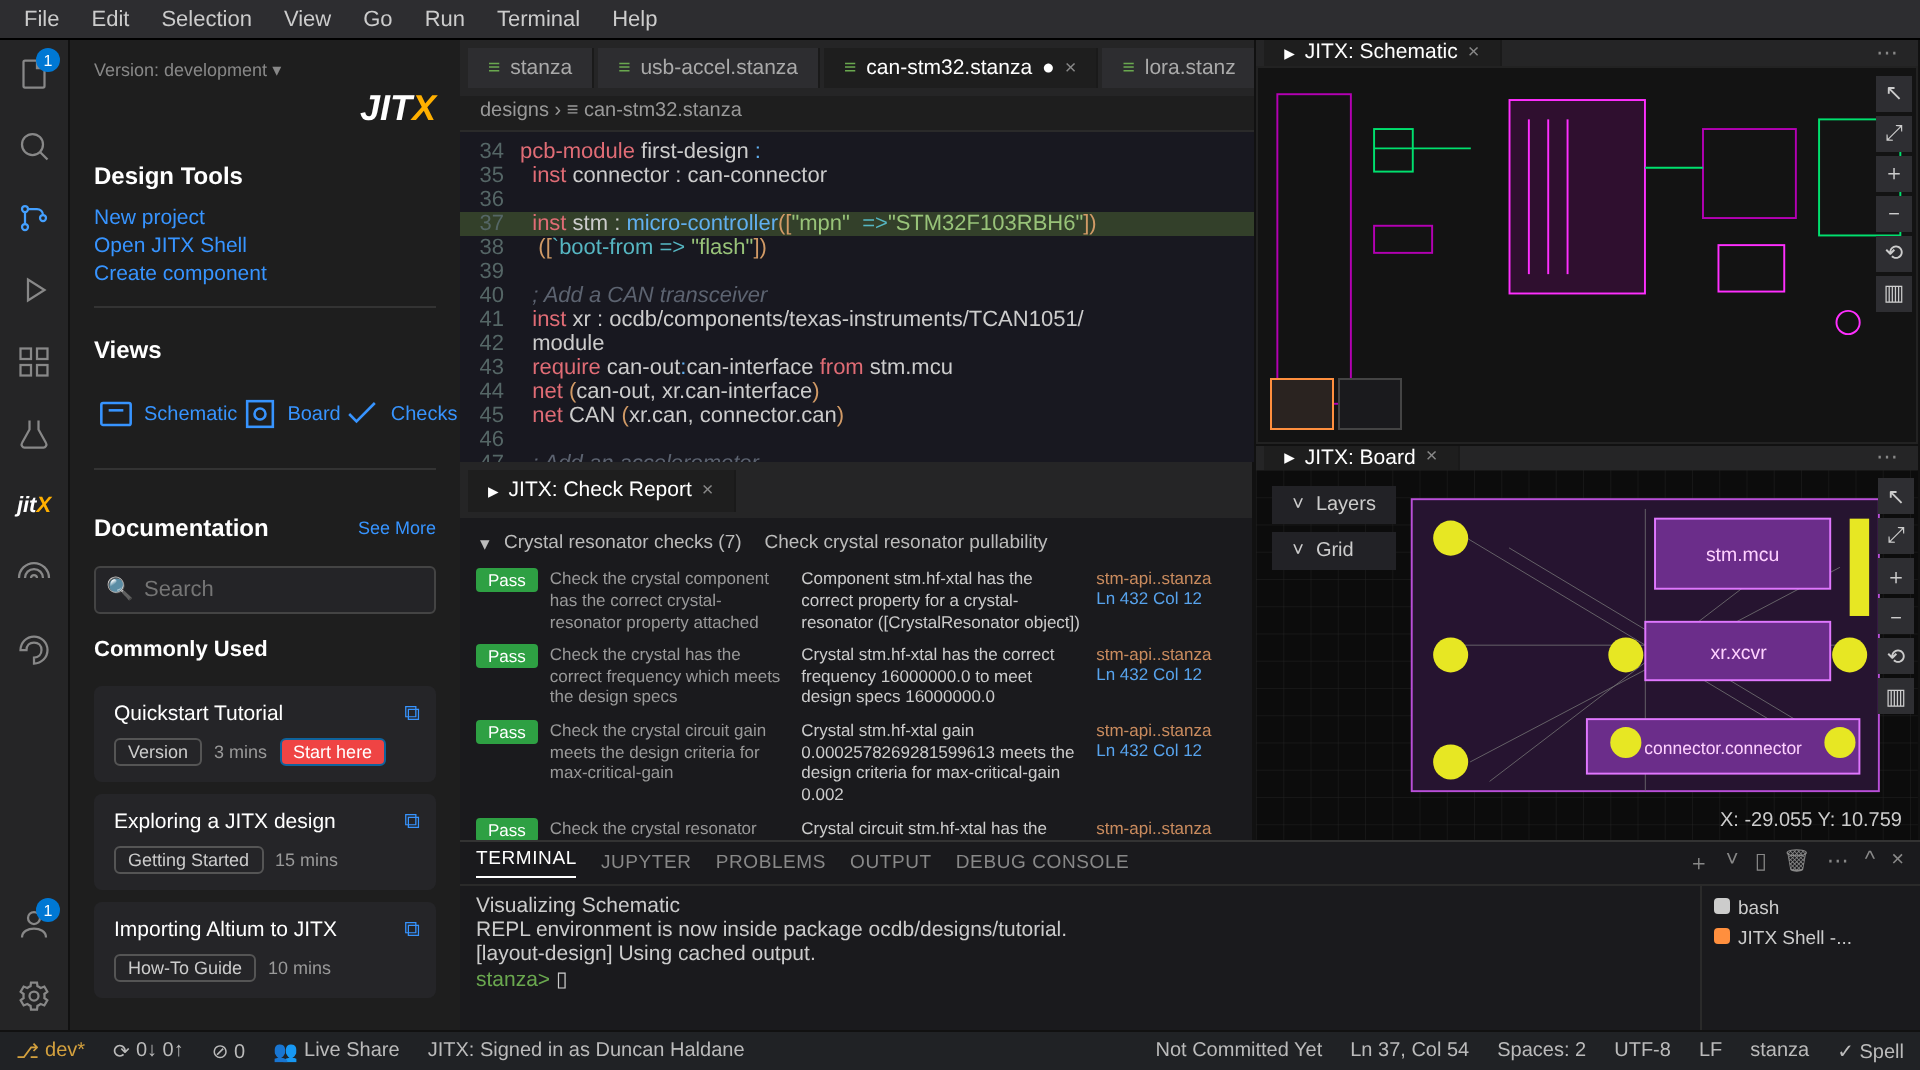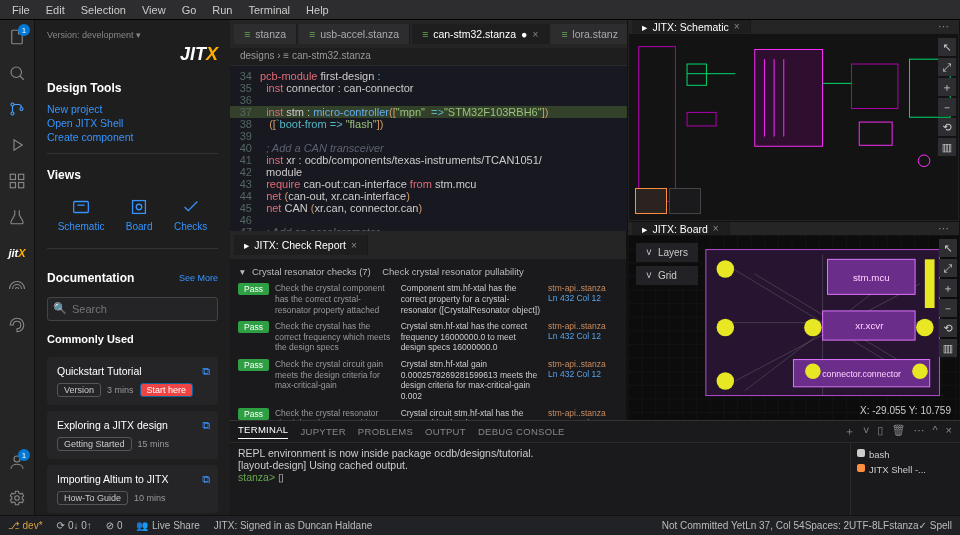--- a/index.html
+++ b/index.html
@@ -13,21 +13,21 @@
 .badge{position:absolute;top:-2px;right:-2px;background:#0078d4;color:#fff;border-radius:50%;width:12px;height:12px;font-size:8px;display:flex;align-items:center;justify-content:center;}
 .activitybar .bottom{margin-top:auto;margin-bottom:6px;display:flex;flex-direction:column;gap:14px;align-items:center;}
 .sidebar{width:195px;background:#1e1e1e;padding:10px 12px;display:flex;flex-direction:column;overflow:hidden;}
 .project-sel{font-size:9px;color:#888;margin-bottom:4px;}
 .logo{display:flex;justify-content:flex-end;margin-bottom:10px;}
 .logo-text{font-size:18px;font-weight:bold;font-style:italic;}
 .logo-text .j{color:#fff;}.logo-text .x{color:#ffb000;}
 .section-h{color:#fff;font-size:12px;font-weight:600;margin:6px 0;}
 .link{color:#3794ff;font-size:10.5px;margin:2px 0;cursor:pointer;}
 .views-row{display:flex;justify-content:space-around;margin:8px 0;}
-.view-btn{display:flex;flex-direction:column;align-items:center;gap:3px;color:#3794ff;font-size:10px;}
+.view-btn{display:flex;flex-direction:row;align-items:center;gap:3px;color:#3794ff;font-size:10px;}
 .view-btn svg{stroke:#3794ff;}
 .doc-header{display:flex;justify-content:space-between;align-items:center;margin-top:8px;}
 .see-more{color:#3794ff;font-size:9px;}
 .search-box{position:relative;margin:6px 0;}
 .search-box input{width:100%;background:#242427;border:1px solid #444;border-radius:3px;padding:5px 6px 5px 24px;color:#ccc;font-size:11px;}
 .search-box .sico{position:absolute;left:6px;top:5px;color:#888;}
 .card{background:#252528;border-radius:4px;padding:8px 10px;margin:6px 0;position:relative;}
 .card-title{color:#fff;font-size:10.5px;margin-bottom:6px;}
 .card-row{display:flex;gap:6px;align-items:center;}
 .pill{border:1px solid #555;border-radius:3px;padding:1px 6px;font-size:9px;color:#ccc;}
@@ -73,21 +73,21 @@
 .term-tab.active{color:#fff;border-bottom:1px solid #fff;padding-bottom:3px;}
 .term-actions{margin-left:auto;display:flex;gap:8px;color:#888;}
 .term-body{flex:1;display:flex;}
 .term-out{flex:1;padding:4px 8px;font-family:Consolas,monospace;font-size:10.5px;color:#ccc;}
 .term-out .prompt{color:#6aa84f;}
 .term-side{width:110px;border-left:1px solid #2a2a2a;padding:4px 6px;font-size:9.5px;}
 .term-side .item{display:flex;align-items:flex-start;gap:4px;padding:2px 0;}
 .term-side .sq{width:8px;height:8px;border-radius:2px;}
 .statusbar{height:20px;background:#202225;display:flex;align-items:center;padding:0 8px;gap:14px;color:#bbb;font-size:10px;border-top:1px solid #111;}
 .statusbar .sl{display:flex;align-items:center;gap:3px;}
-.statusbar .right{margin-left:auto;display:flex;}
+.statusbar .right{margin-left:auto;display:flex;gap:14px;}
 .sb-dev{color:#d4a13e;}
 hr.sep{border:none;border-top:1px solid #333;margin:8px 0;}
 </style>
 </head>
 <body>
 
 <div class="menubar" id="menubar">
     <span>File</span>
     <span>Edit</span>
     <span>Selection</span>
@@ -435,20 +435,21 @@
             <span>˅</span>
             <span>▯</span>
             <span>🗑</span>
             <span>⋯</span>
             <span>^</span>
             <span>×</span>
           </div>
         </div>
       <div class="term-body">
         <div class="term-out" id="term-out">
+            <div>Visualizing Schematic</div>
             <div>REPL environment is now inside package ocdb/designs/tutorial.</div>
             <div>[layout-design] Using cached output.</div>
             <div><span class="prompt">stanza&gt;</span> ▯</div>
           </div>
         <div class="term-side" id="term-side">
             <div class="item">
               <span class="sq" style="background:#ccc"></span>
               <span>bash</span>
             </div>
             <div class="item">

